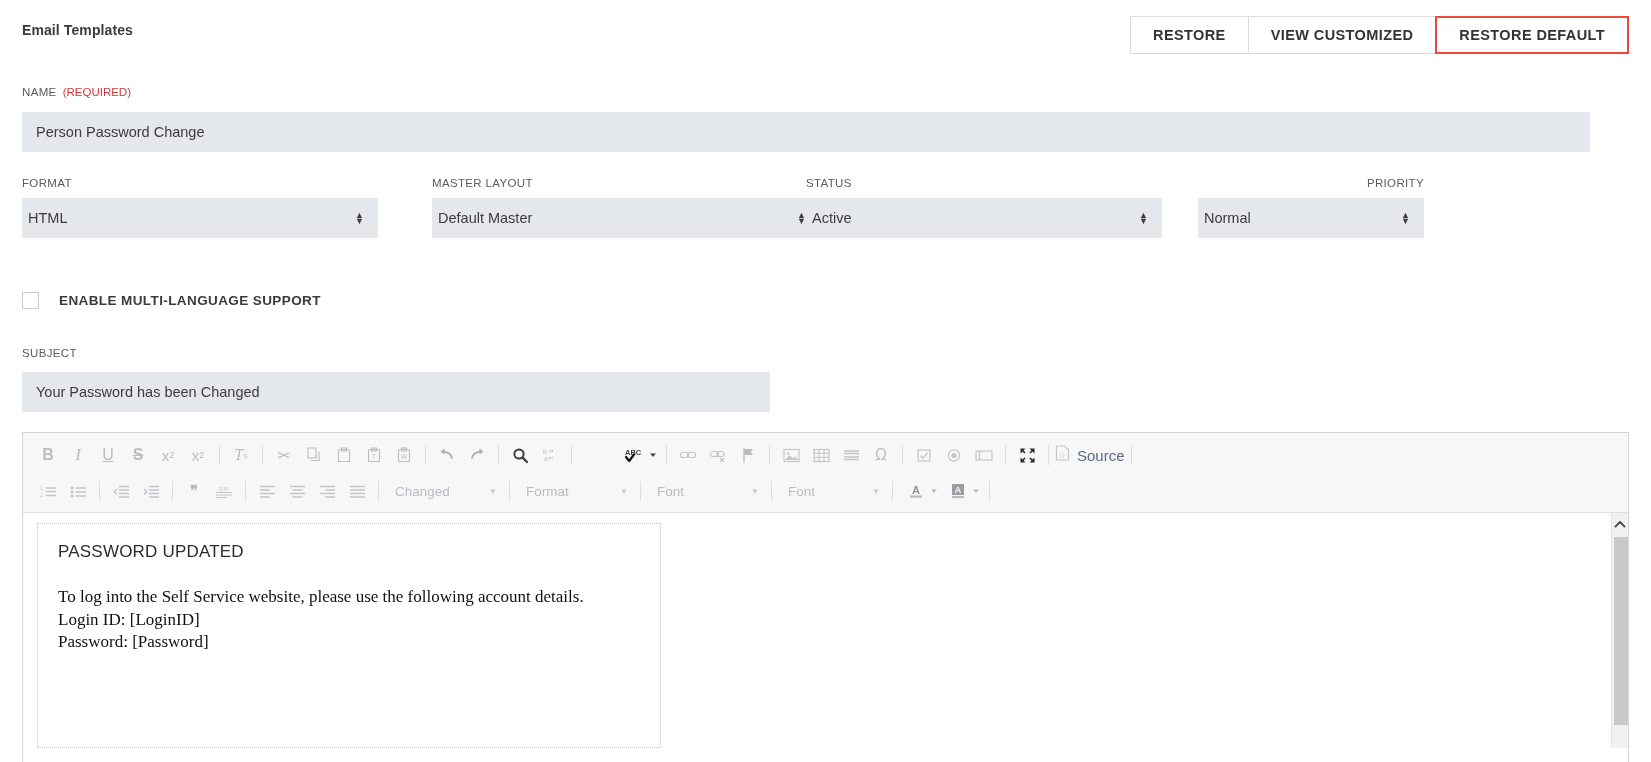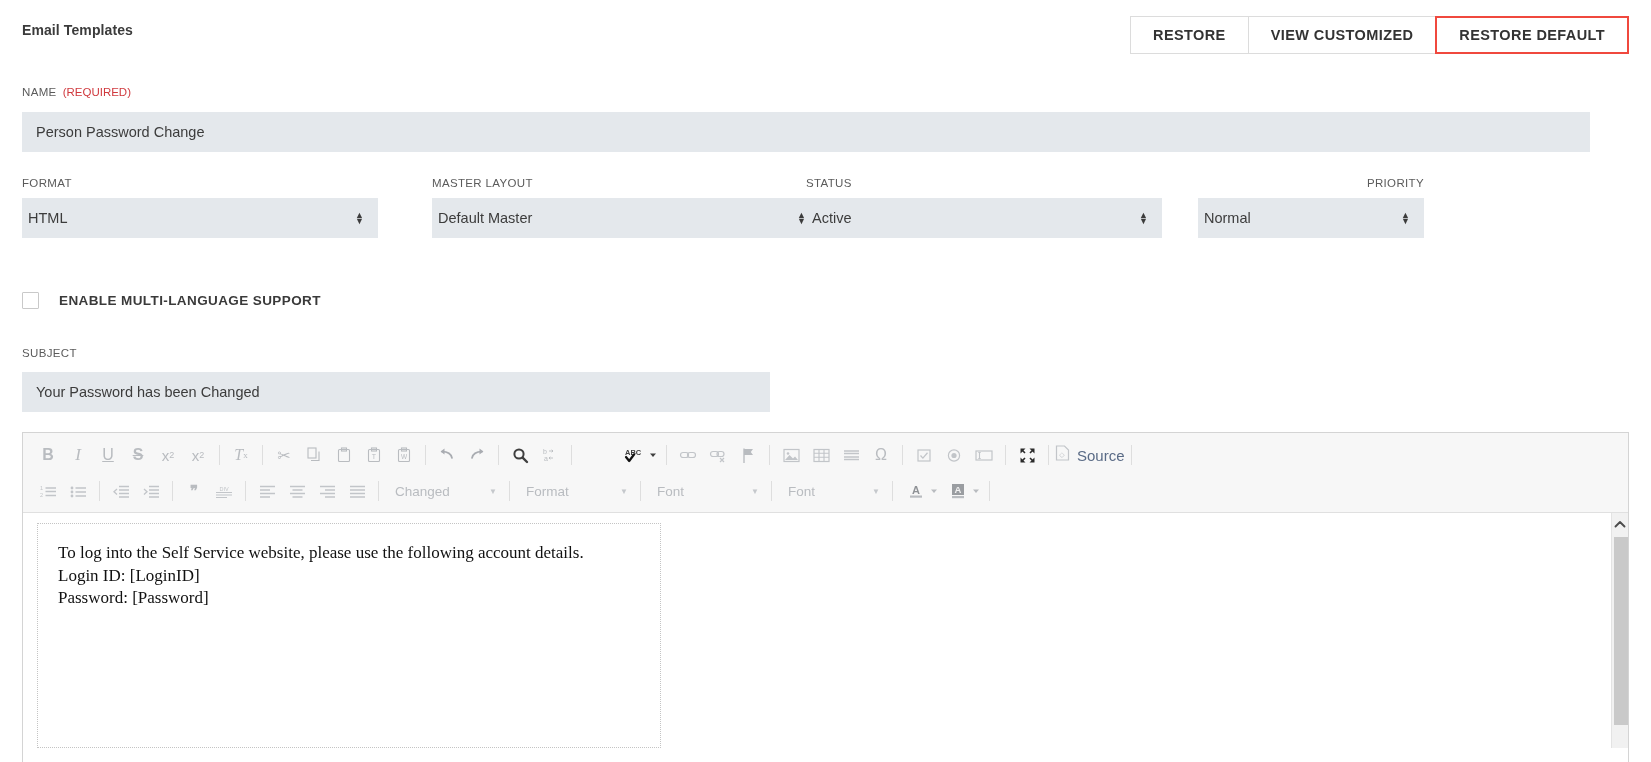--- a/index.html
+++ b/index.html
@@ -454,20 +454,21 @@
           <svg width="8" height="8" viewBox="0 0 8 8">
               <path d="M1 2.5 L4 6 L7 2.5 Z" fill="#b9bcc0"></path>
             </svg>
         </div>
         <div class="sep"></div>
       </div>
     </div>
 
     <div class="ebody">
       <div class="etable">
+        <div class="e-h1">PASSWORD UPDATED</div>
         <div class="e-p tight">To log into the Self Service website, please use the following account details.</div>
         <div class="e-p tight">Login ID: [LoginID]</div>
         <div class="e-p tight">Password: [Password]</div>
       </div>
 
       <div class="vsb">
         <div class="vsb-up">
           <svg width="12" height="9" viewBox="0 0 12 9">
               <path d="M1.5 6.5 L6 2 L10.5 6.5" fill="none" stroke="#4d4d4d" stroke-width="1.9" stroke-linecap="round" stroke-linejoin="round"></path>
             </svg>

